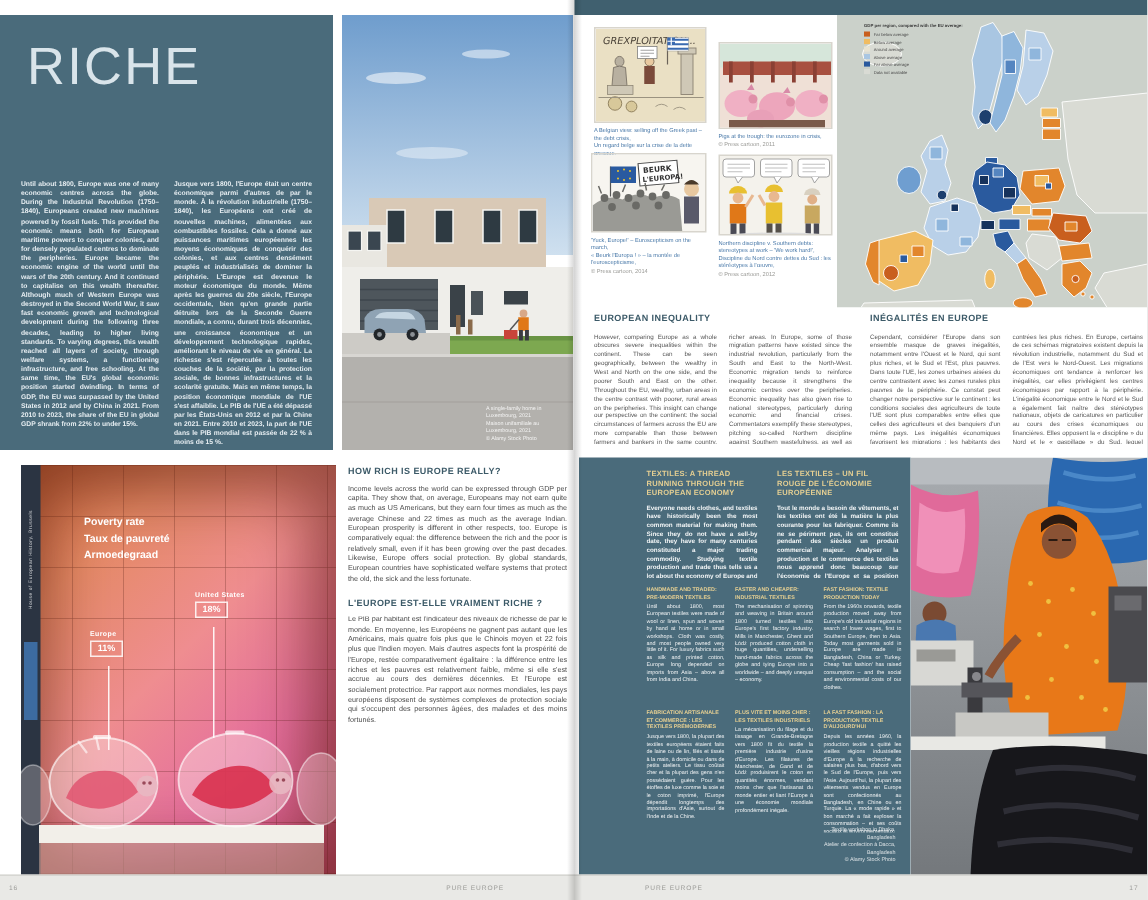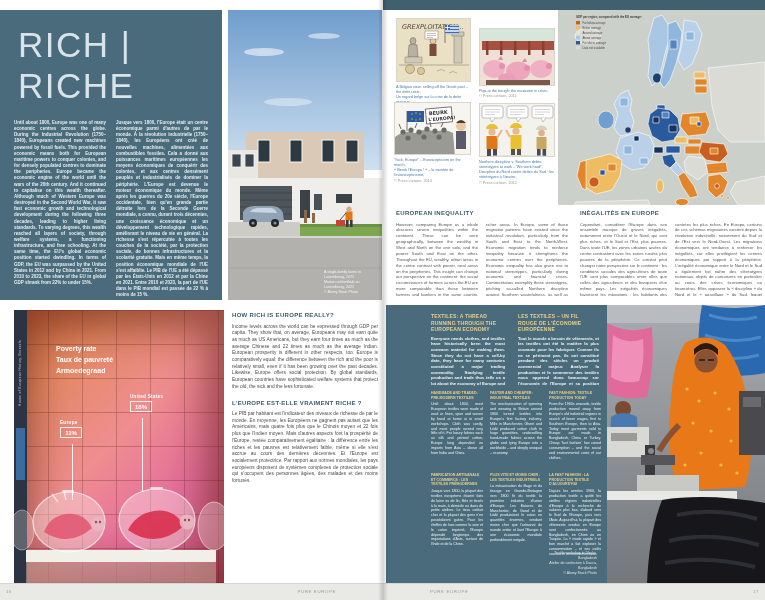--- a/index.html
+++ b/index.html
@@ -86,21 +86,20 @@
 </style>
 </head>
 <body>
 
 <div id="stage" data-name="magazine-spread">
 
   <div class="page-left" data-name="page-left">
 
     <div class="teal-block" data-name="title-block">
       <div class="mag-title" data-name="page-title">
-        <div data-name="page-title-line1">RICH |</div>
         <div data-name="page-title-line2">RICHE</div>
       </div>
       <div class="intro-col col-en" data-name="intro-paragraph-en">Until about 1800, Europe was one of many economic centres across the globe. During the Industrial Revolution (1750–1840), Europeans created new machines powered by fossil fuels. This provided the economic means both for European maritime powers to conquer colonies, and for densely populated centres to dominate the peripheries. Europe became the economic engine of the world until the wars of the 20th century. And it continued to capitalise on this wealth thereafter. Although much of Western Europe was destroyed in the Second World War, it saw fast economic growth and technological development during the following three decades, leading to higher living standards. To varying degrees, this wealth reached all layers of society, through welfare systems, a functioning infrastructure, and free schooling. At the same time, the EU's global economic position started dwindling. In terms of GDP, the EU was surpassed by the United States in 2012 and by China in 2021. From 2010 to 2023, the share of the EU in global GDP shrank from 22% to under 15%.</div>
       <div class="intro-col col-fr" data-name="intro-paragraph-fr">Jusque vers 1800, l'Europe était un centre économique parmi d'autres de par le monde. À la révolution industrielle (1750–1840), les Européens ont créé de nouvelles machines, alimentées aux combustibles fossiles. Cela a donné aux puissances maritimes européennes les moyens économiques de conquérir des colonies, et aux centres densément peuplés et industrialisés de dominer la périphérie. L'Europe est devenue le moteur économique du monde. Même après les guerres du 20e siècle, l'Europe occidentale, bien qu'en grande partie détruite lors de la Seconde Guerre mondiale, a connu, durant trois décennies, une croissance économique et un développement technologique rapides, améliorant le niveau de vie en général. La richesse s'est répercutée à toutes les couches de la société, par la protection sociale, de bonnes infrastructures et la scolarité gratuite. Mais en même temps, la position économique mondiale de l'UE s'est affaiblie. Le PIB de l'UE a été dépassé par les États-Unis en 2012 et par la Chine en 2021. Entre 2010 et 2023, la part de l'UE dans le PIB mondial est passée de 22 % à moins de 15 %.</div>
     </div>
 
     <div class="house-photo" data-name="house-photo">
       <svg width="154" height="290" viewBox="0 0 154 290" data-name="house-photo-illustration">
         <defs>
           <linearGradient id="sky" x1="0" y1="0" x2="0" y2="1">

